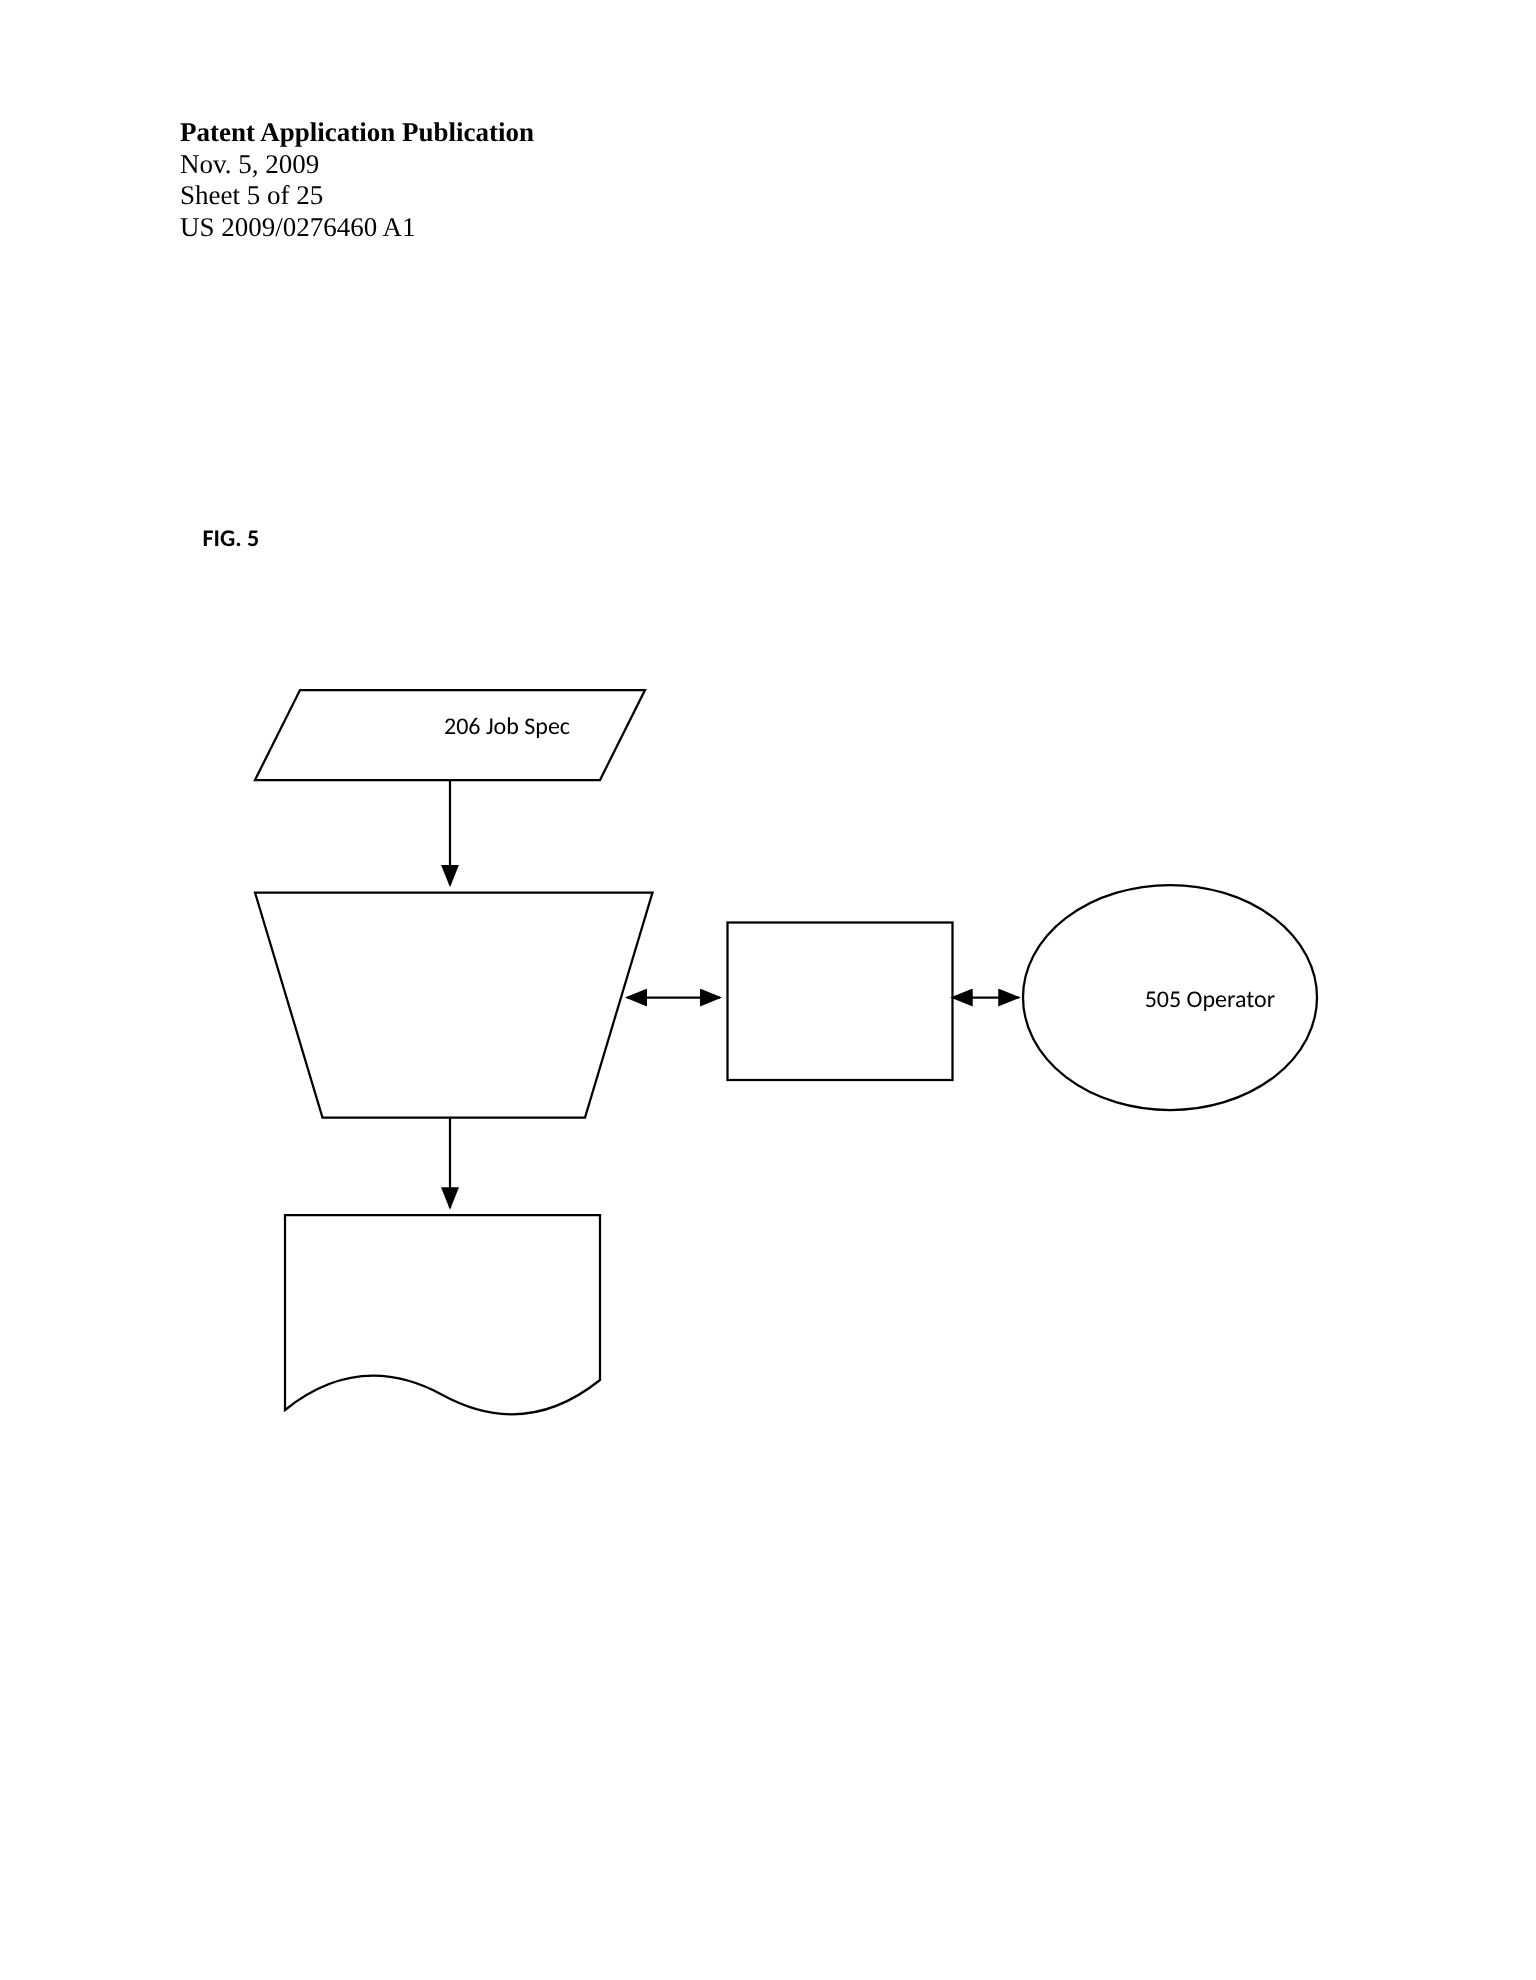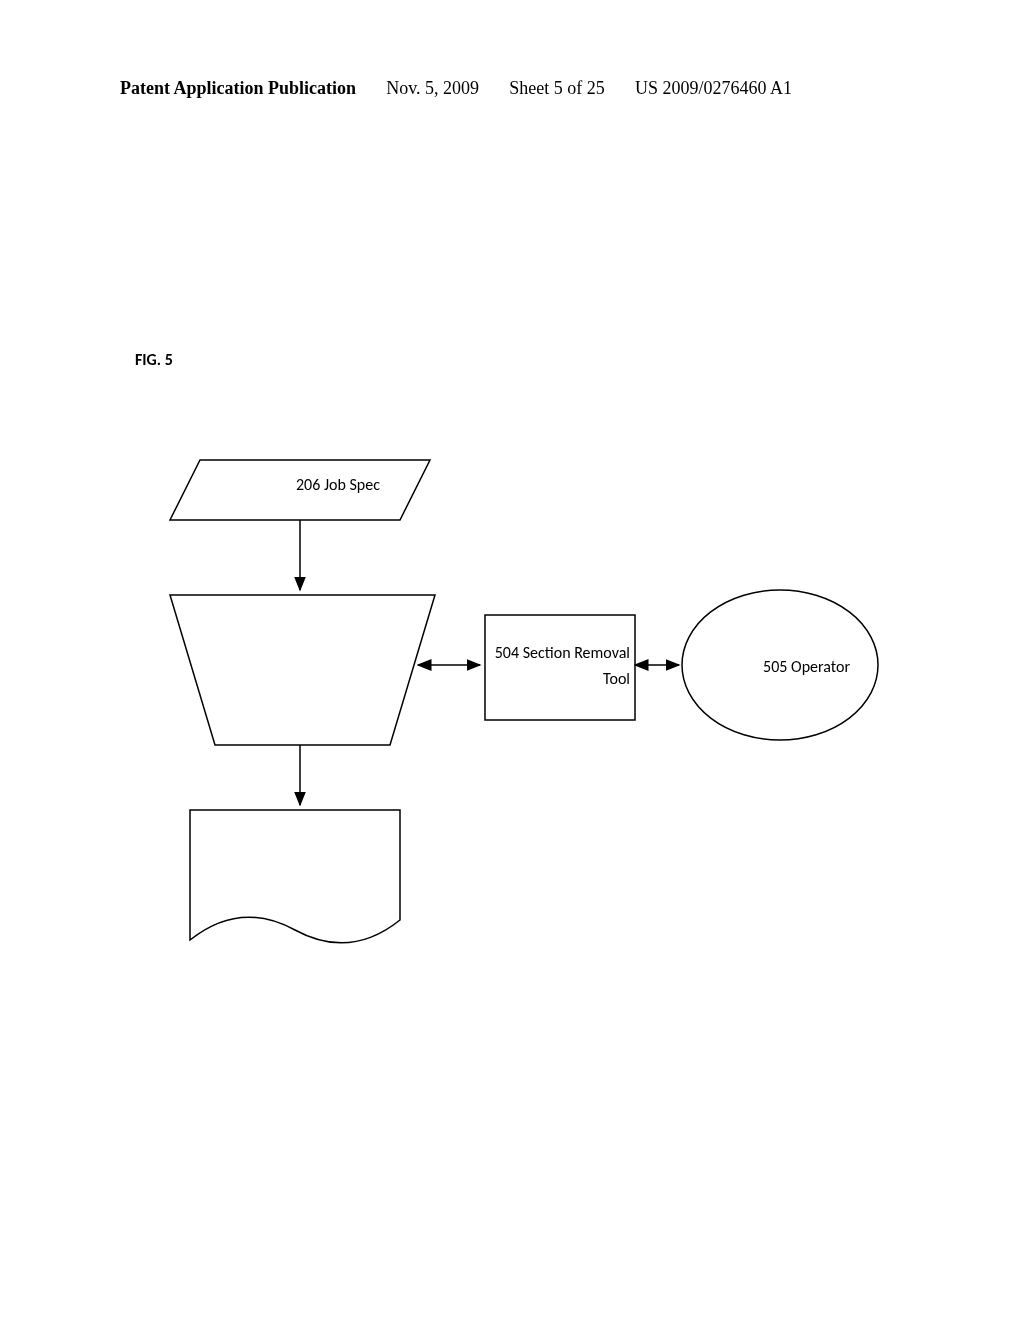--- a/index.html
+++ b/index.html
@@ -15,20 +15,21 @@
   .header {
     position: absolute;
     top: 78px;
     left: 0;
     width: 912px;
     display: flex;
     justify-content: space-between;
     padding: 0 120px;
     font-size: 18px;
     font-family: "Times New Roman", serif;
+    flex-direction: column;
   }
   .header-left { font-weight: bold; }
   .header-right { font-weight: normal; }
   .figure-title {
     position: absolute;
     top: 350px;
     left: 135px;
     font-weight: bold;
     font-size: 16px;
   }
@@ -87,16 +88,15 @@
     <line x1="475" y1="215" x2="519" y2="215" stroke="#000" stroke-width="1.5" marker-start="url(#arrowhead-start)" marker-end="url(#arrowhead)"></line>
 
     <ellipse cx="620" cy="215" rx="98" ry="75" fill="none" stroke="#000" stroke-width="1.5"></ellipse>
   </svg>
 
   
   <div class="shape-text" style="top:22px; left:60px; width:160px;">206 Job Spec</div>
 
 
 
-  <div class="shape-text" style="top:190px; left:330px; width:140px;">504 Section Removal Tool</div>
 
   <div class="shape-text" style="top:204px; left:550px; width:140px;">505 Operator</div>
 </div>
 
 </body></html>

